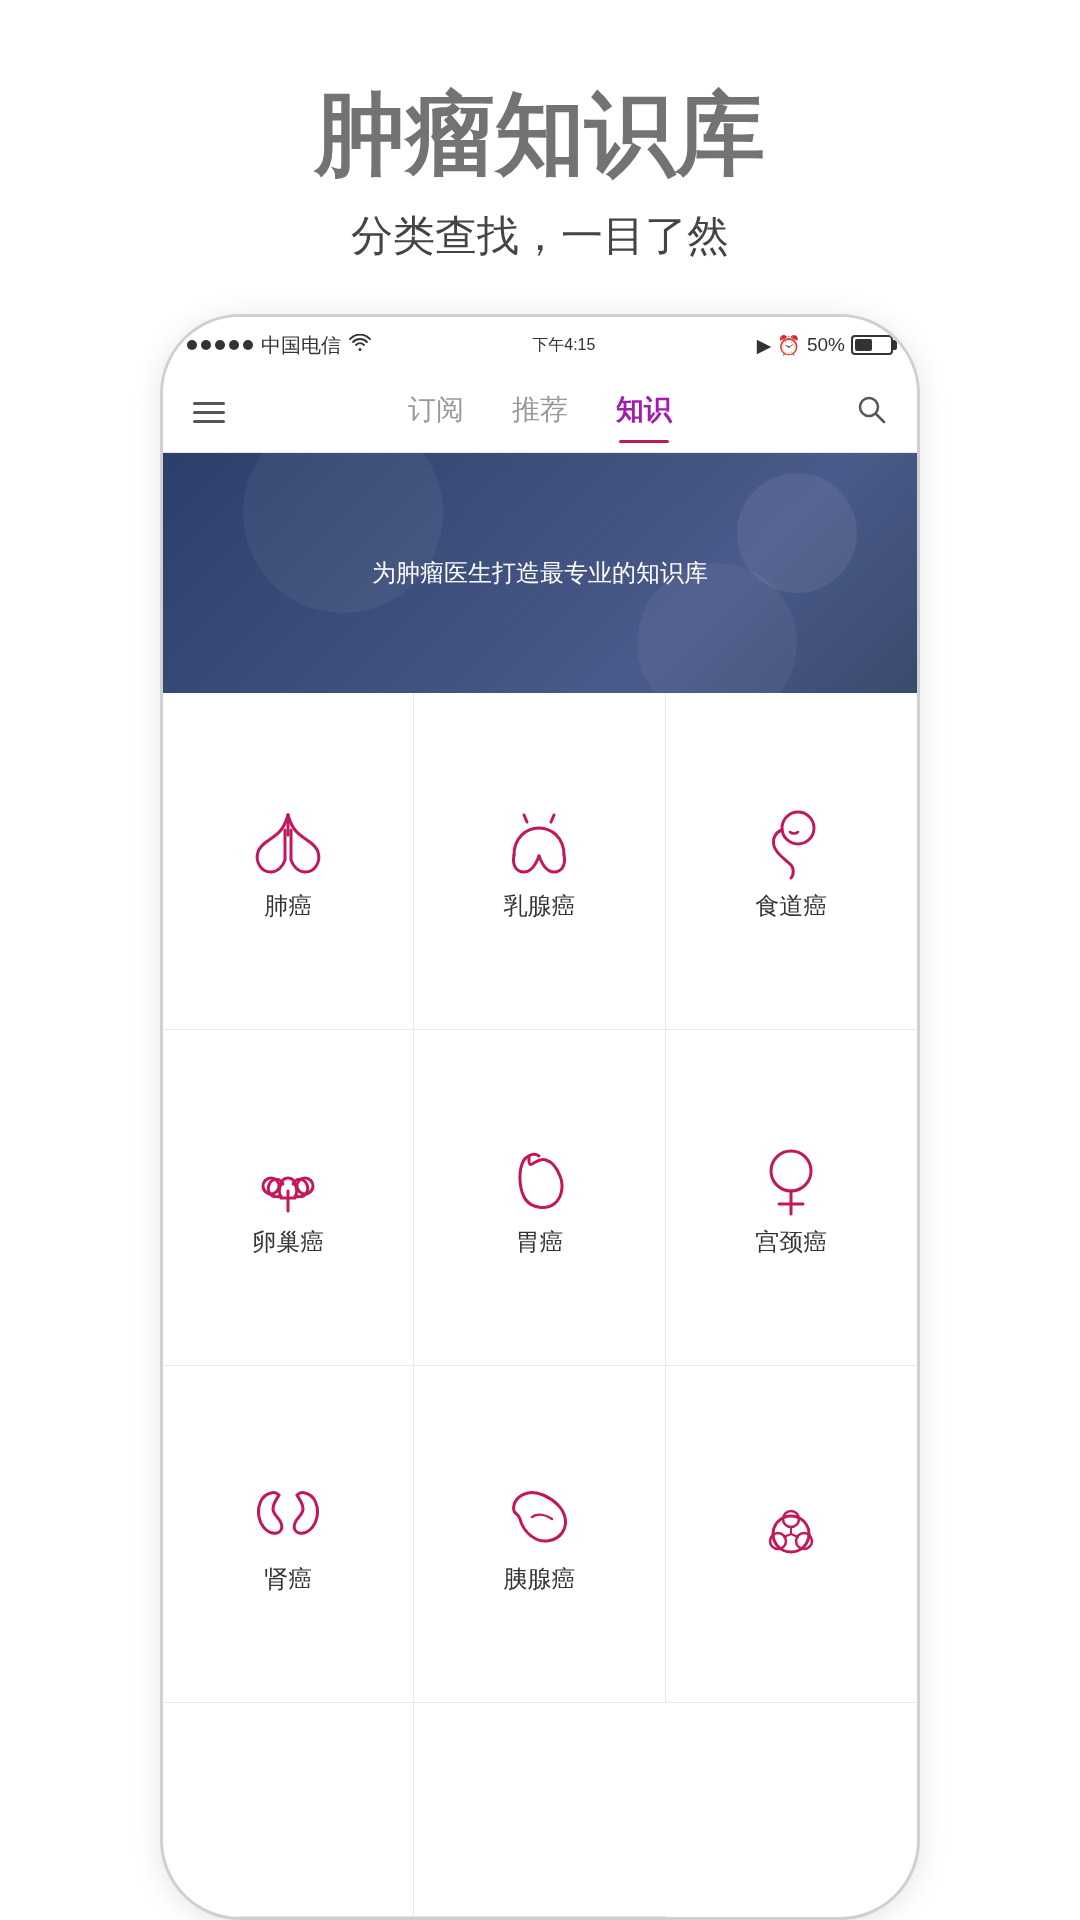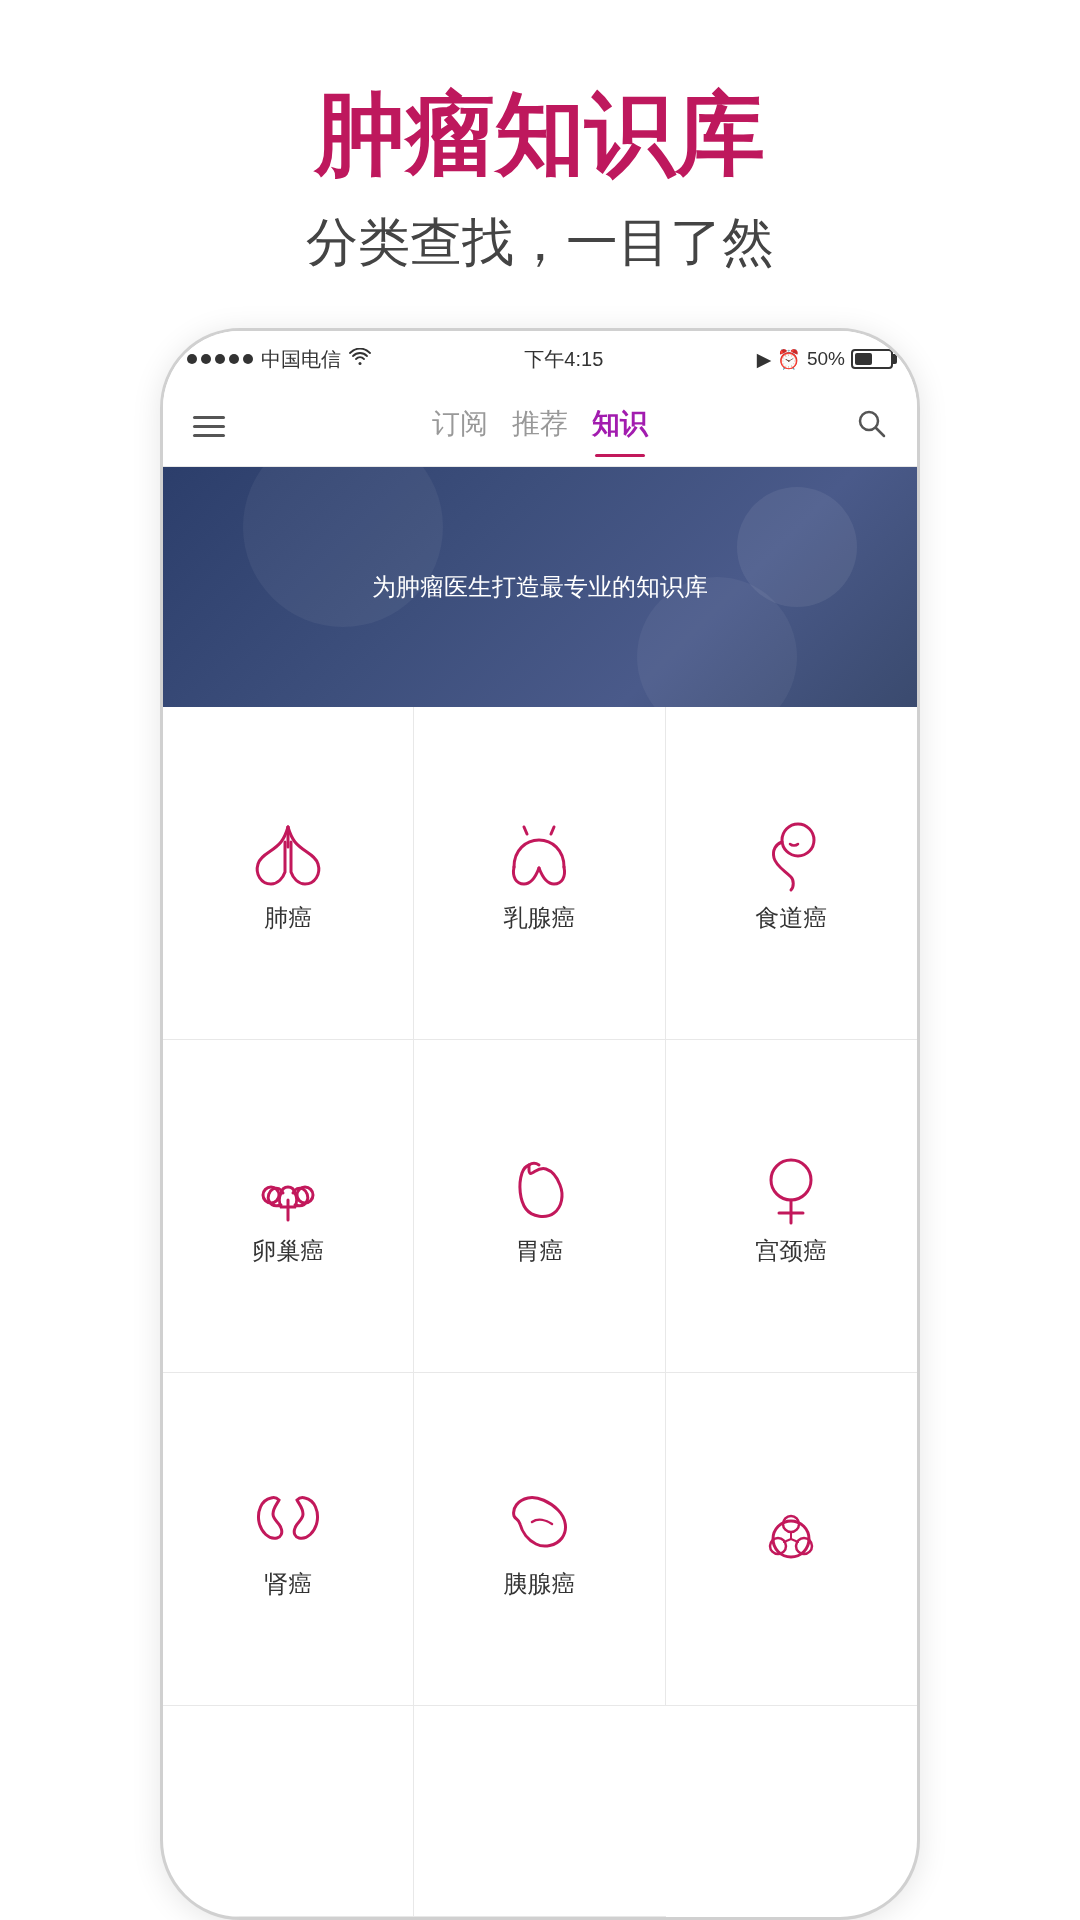--- a/index.html
+++ b/index.html
@@ -16,25 +16,25 @@
 
     
     .page-header {
       text-align: center;
       margin-top: 80px;
       margin-bottom: 30px;
     }
     .page-title-main {
       font-size: 90px;
       font-weight: 700;
-      color: #be185d;
+      color: #737373;
       line-height: 1.2;
     }
     .page-title-sub {
-      font-size: 52px;
+      font-size: 42px;
       color: #444444;
       margin-top: 20px;
     }
 
     
     .phone-frame {
       width: 760px;
       height: 1790px;
       border: 3px solid #d0d0d0;
       border-radius: 80px;
@@ -65,21 +65,21 @@
     }
     .signal-dots {
       display: flex; gap: 4px;
     }
     .signal-dot {
       width: 10px; height: 10px;
       background: #333; border-radius: 50%;
     }
     .carrier-name { font-size: 20px; font-weight: 500; }
     .wifi-icon { font-size: 20px; }
-    .status-center { font-size: 20px; color: #333; font-weight: 500; }
+    .status-center { font-size: 16px; color: #333; font-weight: 500; }
     .status-right {
       display: flex; align-items: center; gap: 6px;
       font-size: 19px; color: #333;
     }
     .battery-bar {
       width: 42px; height: 20px;
       border: 2px solid #333; border-radius: 4px;
       position: relative;
       display: flex; align-items: center; padding: 2px;
     }
@@ -106,21 +106,21 @@
       background: #fff;
     }
     .nav-menu-icon {
       font-size: 34px; color: #555;
       display: flex; flex-direction: column; gap: 6px;
     }
     .menu-line {
       width: 32px; height: 3px; background: #555; border-radius: 2px;
     }
     .nav-tabs {
-      display: flex; gap: 24px; align-items: center;
+      display: flex; gap: 48px; align-items: center;
     }
     .nav-tab {
       font-size: 28px; color: #999;
       position: relative; padding-bottom: 6px;
     }
     .nav-tab.active {
       color: #a21caf; font-weight: 600;
     }
     .nav-tab.active::after {
       content: '';

